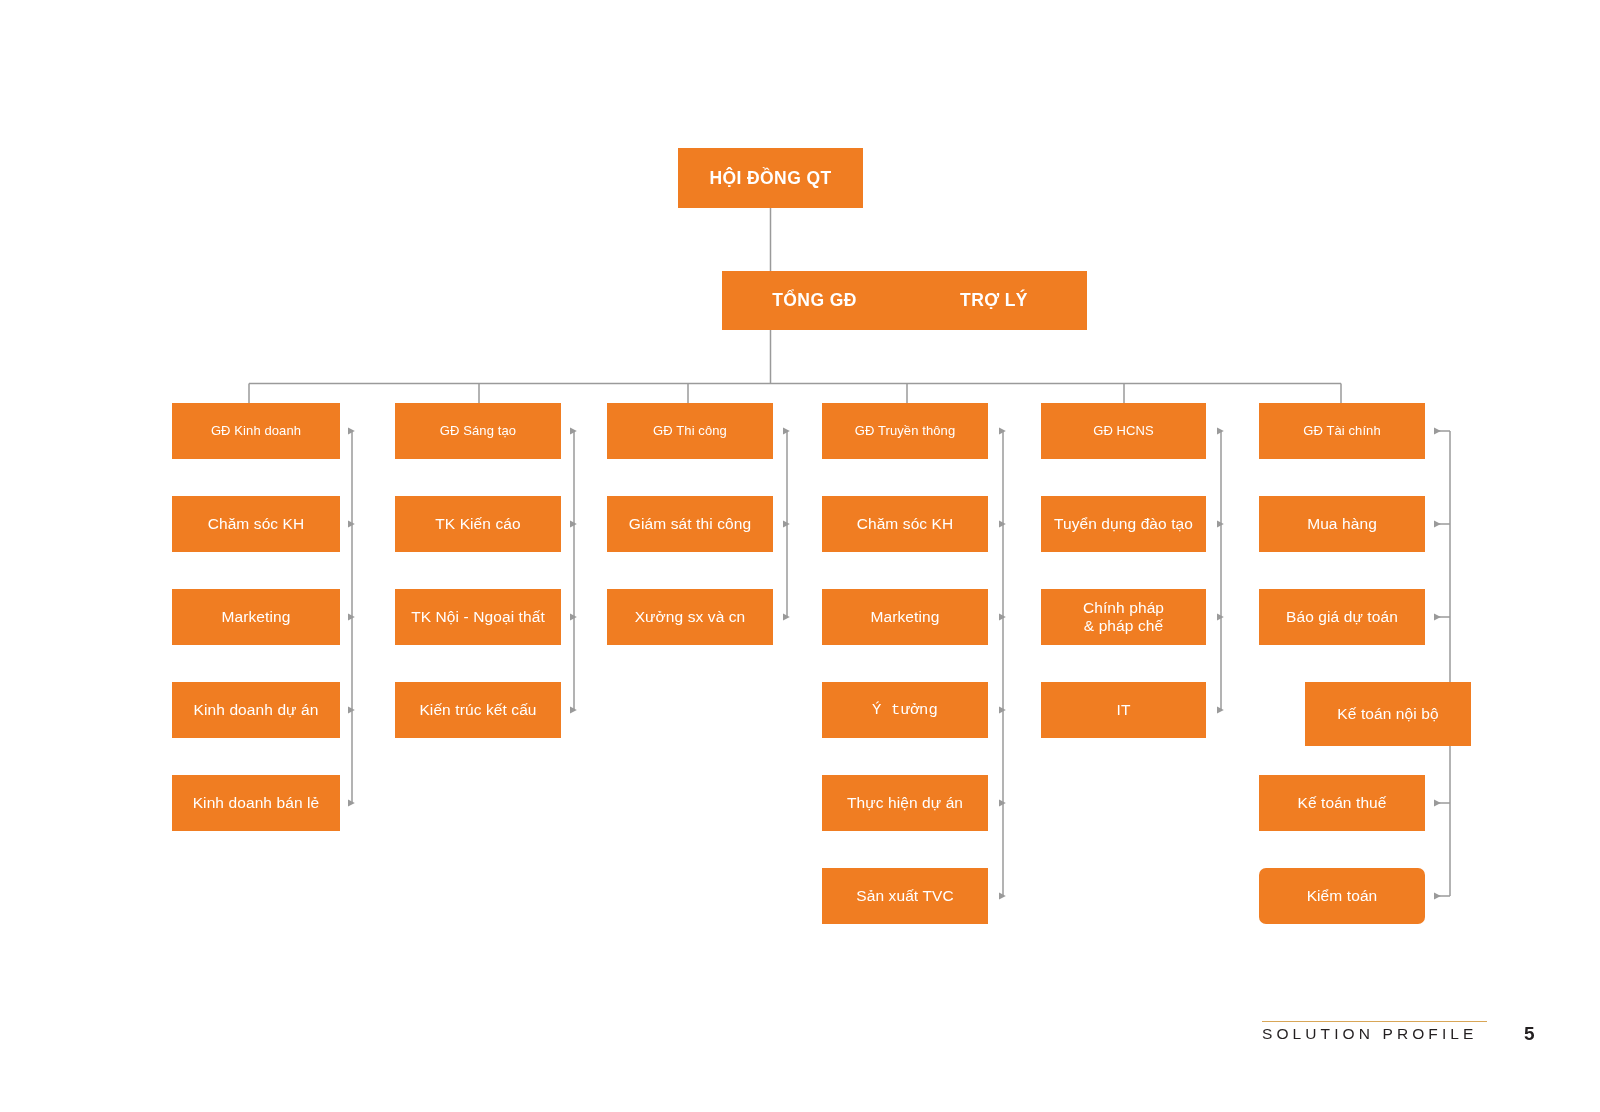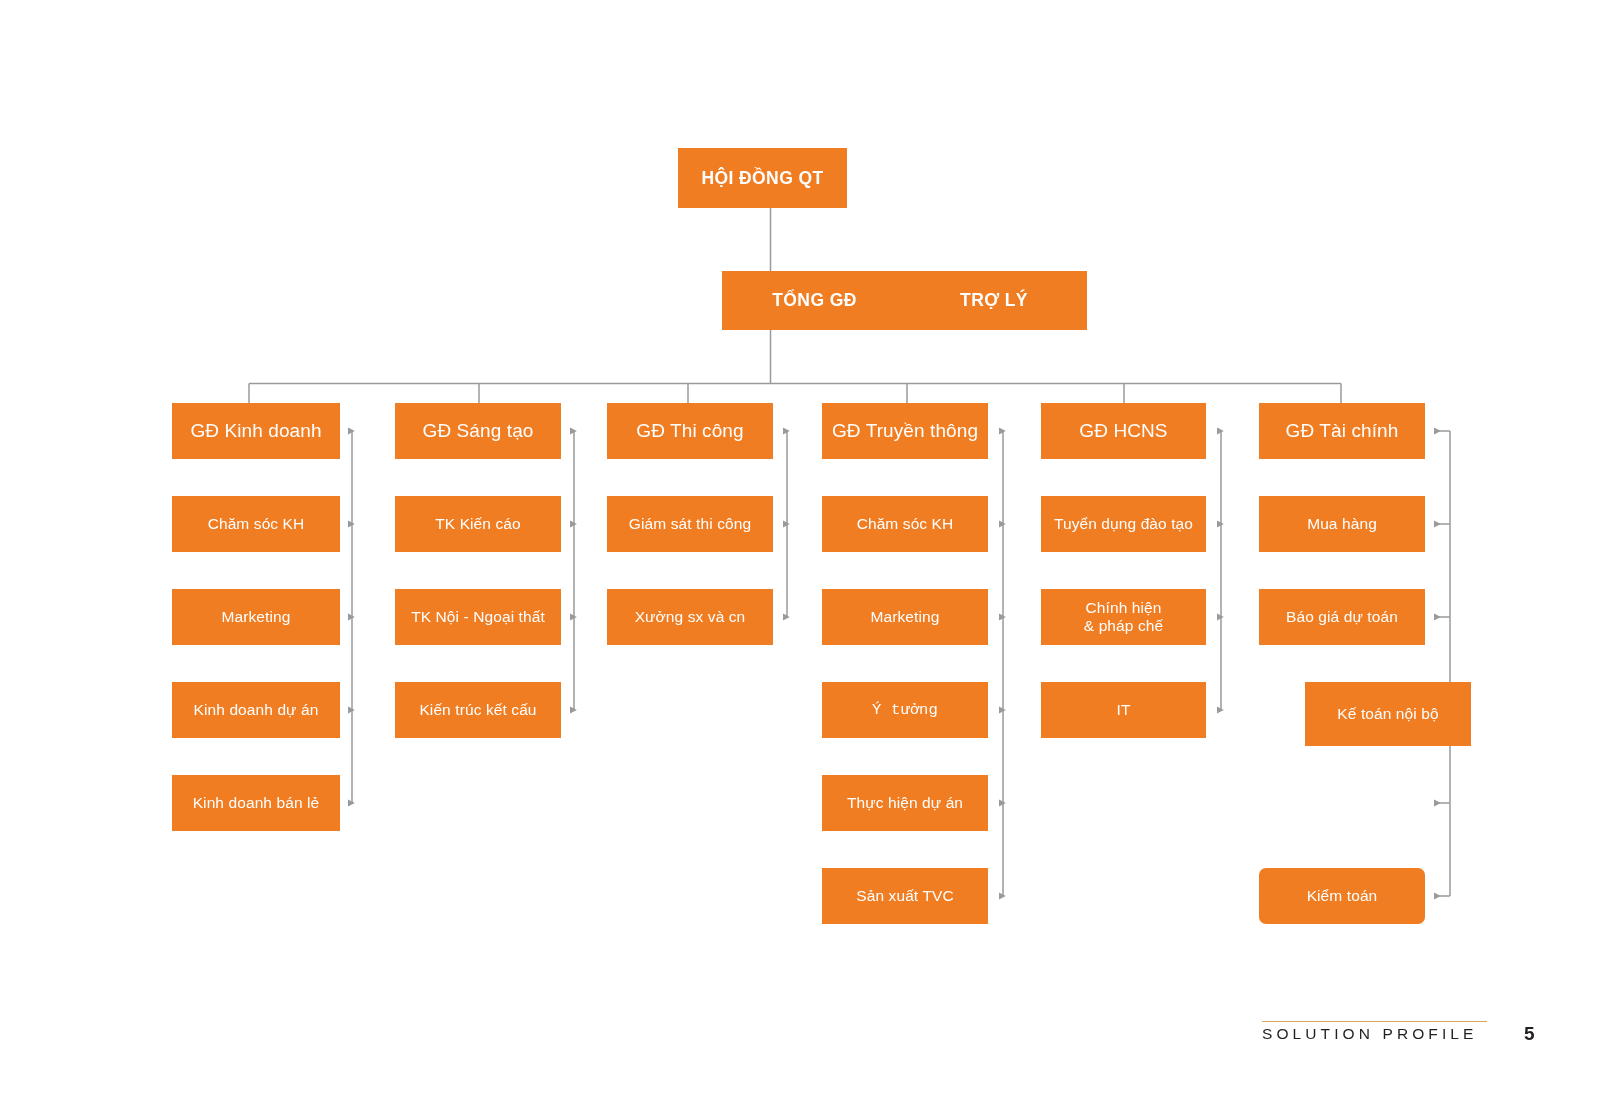--- a/index.html
+++ b/index.html
@@ -42,21 +42,21 @@
     line-height: 1.18;
     padding: 2px 6px;
     overflow: hidden;
   }
   .node.exec {
     font-weight: bold;
     font-size: 17.5px;
     letter-spacing: .4px;
   }
   .node.dept {
-    font-size: 19px;
+    font-size: 13px;
     font-weight: 400;
     letter-spacing: .1px;
     text-align: center;
   }
   .node.unit {
     font-size: 15.5px;
     font-weight: 400;
     letter-spacing: .1px;
   }
   .node .l2 {
@@ -173,21 +173,21 @@
       <path d="M1450,431 L1450,896"></path>
       <path d="M1450,431 L1434,431" marker-end="url(#arrowL)"></path>
       <path d="M1450,524 L1434,524" marker-end="url(#arrowL)"></path>
       <path d="M1450,617 L1434,617" marker-end="url(#arrowL)"></path>
       <path d="M1450,710 L1434,710" marker-end="url(#arrowL)"></path>
       <path d="M1450,803 L1434,803" marker-end="url(#arrowL)"></path>
       <path d="M1450,896 L1434,896" marker-end="url(#arrowL)"></path>
     </g>
   </svg>
 
-  <div class="node exec" style="left:678px;top:148px;width:169px;height:60px;">
+  <div class="node exec" style="left:678px;top:148px;width:185px;height:60px;">
     <span>HỘI ĐỒNG QT</span>
   </div>
 
   <div class="node exec" style="left:678px;top:271px;width:185px;height:59px;margin-left:44px;">
     <span>TỔNG GĐ</span>
   </div>
 
   <div class="node exec" style="left:901px;top:271px;width:186px;height:59px;">
     <span>TRỢ LÝ</span>
   </div>
@@ -251,39 +251,42 @@
   </div>
 
   <div class="node dept" style="left:1041px;top:403px;width:165px;height:56px;">
     <span>GĐ HCNS</span>
   </div>
   <div class="node unit" style="left:1041px;top:496px;width:165px;height:56px;">
     <span>Tuyển dụng đào tạo</span>
   </div>
   <div class="node unit" style="left:1041px;top:589px;width:165px;height:56px;">
     <span>
-      <span class="l1">Chính hiện</span>
+      <span class="l1">Chính pháp</span>
       <span class="l2">&amp; pháp chế</span>
     </span>
   </div>
   <div class="node unit" style="left:1041px;top:682px;width:165px;height:56px;">
     <span>IT</span>
   </div>
 
   <div class="node dept" style="left:1259px;top:403px;width:166px;height:56px;">
     <span>GĐ Tài chính</span>
   </div>
   <div class="node unit" style="left:1259px;top:496px;width:166px;height:56px;">
     <span>Mua hàng</span>
   </div>
   <div class="node unit" style="left:1259px;top:589px;width:166px;height:56px;">
     <span>Báo giá dự toán</span>
   </div>
   <div class="node unit" style="left:1259px;top:682px;width:166px;height:64px;margin-left:46px;">
     <span>Kế toán nội bộ</span>
+  </div>
+  <div class="node unit" style="left:1259px;top:775px;width:166px;height:56px;">
+    <span>Kế toán thuế</span>
   </div>
   <div class="node unit" style="left:1259px;top:868px;width:166px;height:56px;border-radius:7px;">
     <span>Kiểm toán</span>
   </div>
 
   <div id="footer">
     <div id="footer-rule"></div>
     <div id="footer-label">SOLUTION PROFILE</div>
     <div id="footer-page">5</div>
   </div>

